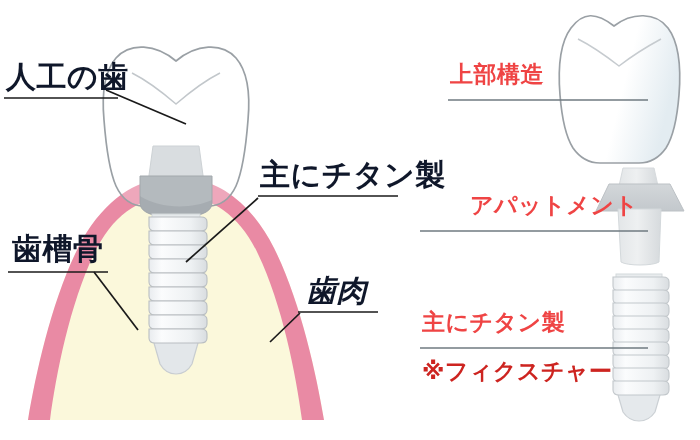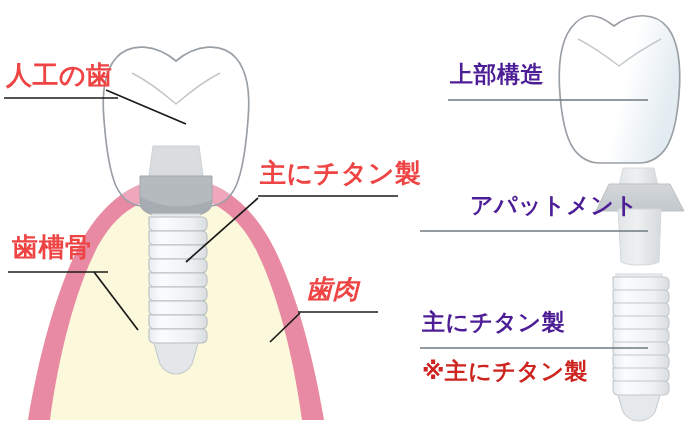--- a/index.html
+++ b/index.html
@@ -27,25 +27,25 @@
     height: 440px;
   }
   .lbl {
     position: absolute;
     white-space: nowrap;
     font-weight: bold;
     letter-spacing: 0.5px;
     line-height: 1;
   }
   .lbl-black {
+    color: #0f172a;
+    font-size: 30px;
+  }
+  .lbl-blue {
     color: #ef4444;
-    font-size: 26px;
-  }
-  .lbl-blue {
-    color: #4c1d95;
     font-size: 23px;
   }
   .lbl-red {
     color: #cd2420;
     font-size: 23px;
   }
 </style>
 </head>
 <body>
 
@@ -215,13 +215,13 @@
 <div class="lbl lbl-black" style="left:12px; top:236px;font-family:Liberation Mono, monospace;">歯槽骨</div>
 
 <div class="lbl lbl-black" style="left:306px; top:276px;font-style:italic;">歯肉</div>
 
 <div class="lbl lbl-blue" style="left:450px; top:63px;">上部構造</div>
 
 <div class="lbl lbl-blue" style="left:422px; top:194px;margin-left:48px;">アパットメント</div>
 
 <div class="lbl lbl-blue" style="left:422px; top:311px;">主にチタン製</div>
 
-<div class="lbl lbl-red" style="left:422px; top:360px;">※主にチタン製</div>
+<div class="lbl lbl-red" style="left:422px; top:360px;">※フィクスチャー</div>
 
 </body></html>

